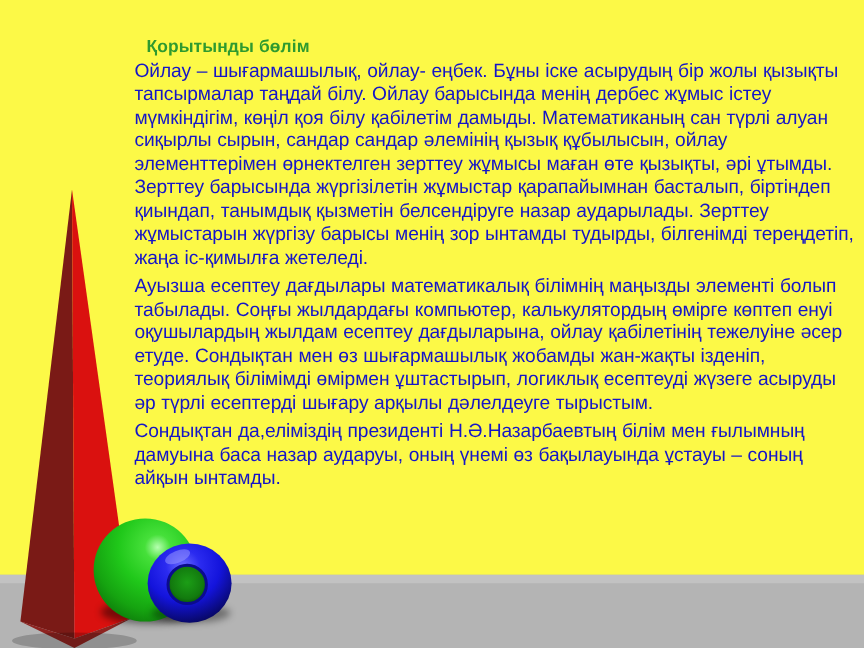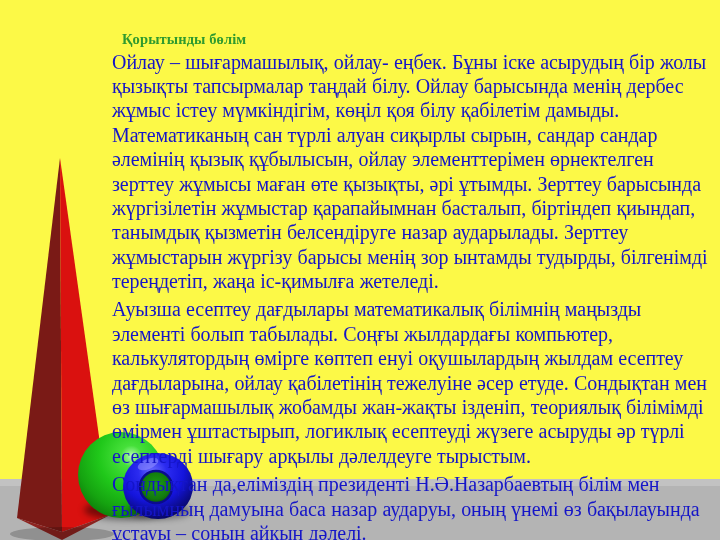--- a/index.html
+++ b/index.html
@@ -6,21 +6,21 @@
     margin: 0;
     padding: 0;
     background: #ffffff;
   }
   #slide {
     position: relative;
     width: 720px;
     height: 540px;
     overflow: hidden;
     background: #FCF947;
-    font-family: Liberation Serif, serif;
+    font-family: Liberation Sans, sans-serif;
   }
 
   
   .floor {
     position: absolute;
     left: 0;
     top: 479px;
     width: 720px;
     height: 61px;
     background: #B4B4B4;
@@ -102,21 +102,21 @@
   .slide-title {
     margin: 0 0 1px 10px;
     font-size: 14.5px;
     font-weight: bold;
     color: #2F9A2F;
     line-height: 1.28;
     letter-spacing: 0.1px;
   }
   .para {
     margin: 0 0 4px 0;
-    font-size: 20px;
+    font-size: 16px;
     color: #1515C8;
     line-height: 1.22;
     letter-spacing: -0.05px;
     word-spacing: 0.3px;
   }
   .para:last-child { margin-bottom: 0; }
 </style>
 </head>
 <body>
 
@@ -165,16 +165,16 @@
       <ellipse cx="34" cy="35" rx="16" ry="16" fill="none" stroke="#0b0b8e" stroke-width="2.5"></ellipse>
 
       <ellipse cx="26" cy="12" rx="11" ry="5" fill="rgba(150,150,255,0.55)" transform="rotate(-22 26 12)"></ellipse>
     </svg>
   </div>
 
   <div class="content">
     <div class="slide-title">Қорытынды бөлім</div>
     <p class="para">Ойлау – шығармашылық, ойлау- еңбек. Бұны іске асырудың бір жолы қызықты тапсырмалар таңдай білу. Ойлау барысында менің дербес жұмыс істеу мүмкіндігім, көңіл қоя білу қабілетім дамыды. Математиканың сан түрлі алуан сиқырлы сырын, сандар сандар әлемінің қызық құбылысын, ойлау элементтерімен өрнектелген зерттеу жұмысы маған өте қызықты, әрі ұтымды. Зерттеу барысында жүргізілетін жұмыстар қарапайымнан басталып, біртіндеп қиындап, танымдық қызметін  белсендіруге назар аударылады. Зерттеу  жұмыстарын жүргізу барысы менің зор ынтамды тудырды, білгенімді тереңдетіп, жаңа іс-қимылға жетеледі.</p>
     <p class="para">Ауызша есептеу дағдылары математикалық білімнің маңызды элементі болып табылады. Соңғы жылдардағы компьютер, калькулятордың өмірге көптеп енуі оқушылардың жылдам есептеу дағдыларына, ойлау қабілетінің тежелуіне әсер етуде. Сондықтан мен өз шығармашылық жобамды жан-жақты ізденіп, теориялық білімімді өмірмен ұштастырып, логиклық есептеуді жүзеге асыруды әр түрлі есептерді шығару арқылы дәлелдеуге тырыстым.</p>
-    <p class="para">Сондықтан да,еліміздің президенті Н.Ә.Назарбаевтың білім мен ғылымның дамуына баса назар аударуы, оның үнемі өз бақылауында ұстауы – соның айқын дәлелі.</p>
+    <p class="para">Сондықтан да,еліміздің президенті Н.Ә.Назарбаевтың білім мен ғылымның дамуына баса назар аударуы, оның үнемі өз бақылауында ұстауы – соның айқын ынтамды.</p>
   </div>
 
 </div>
 
 </body></html>

